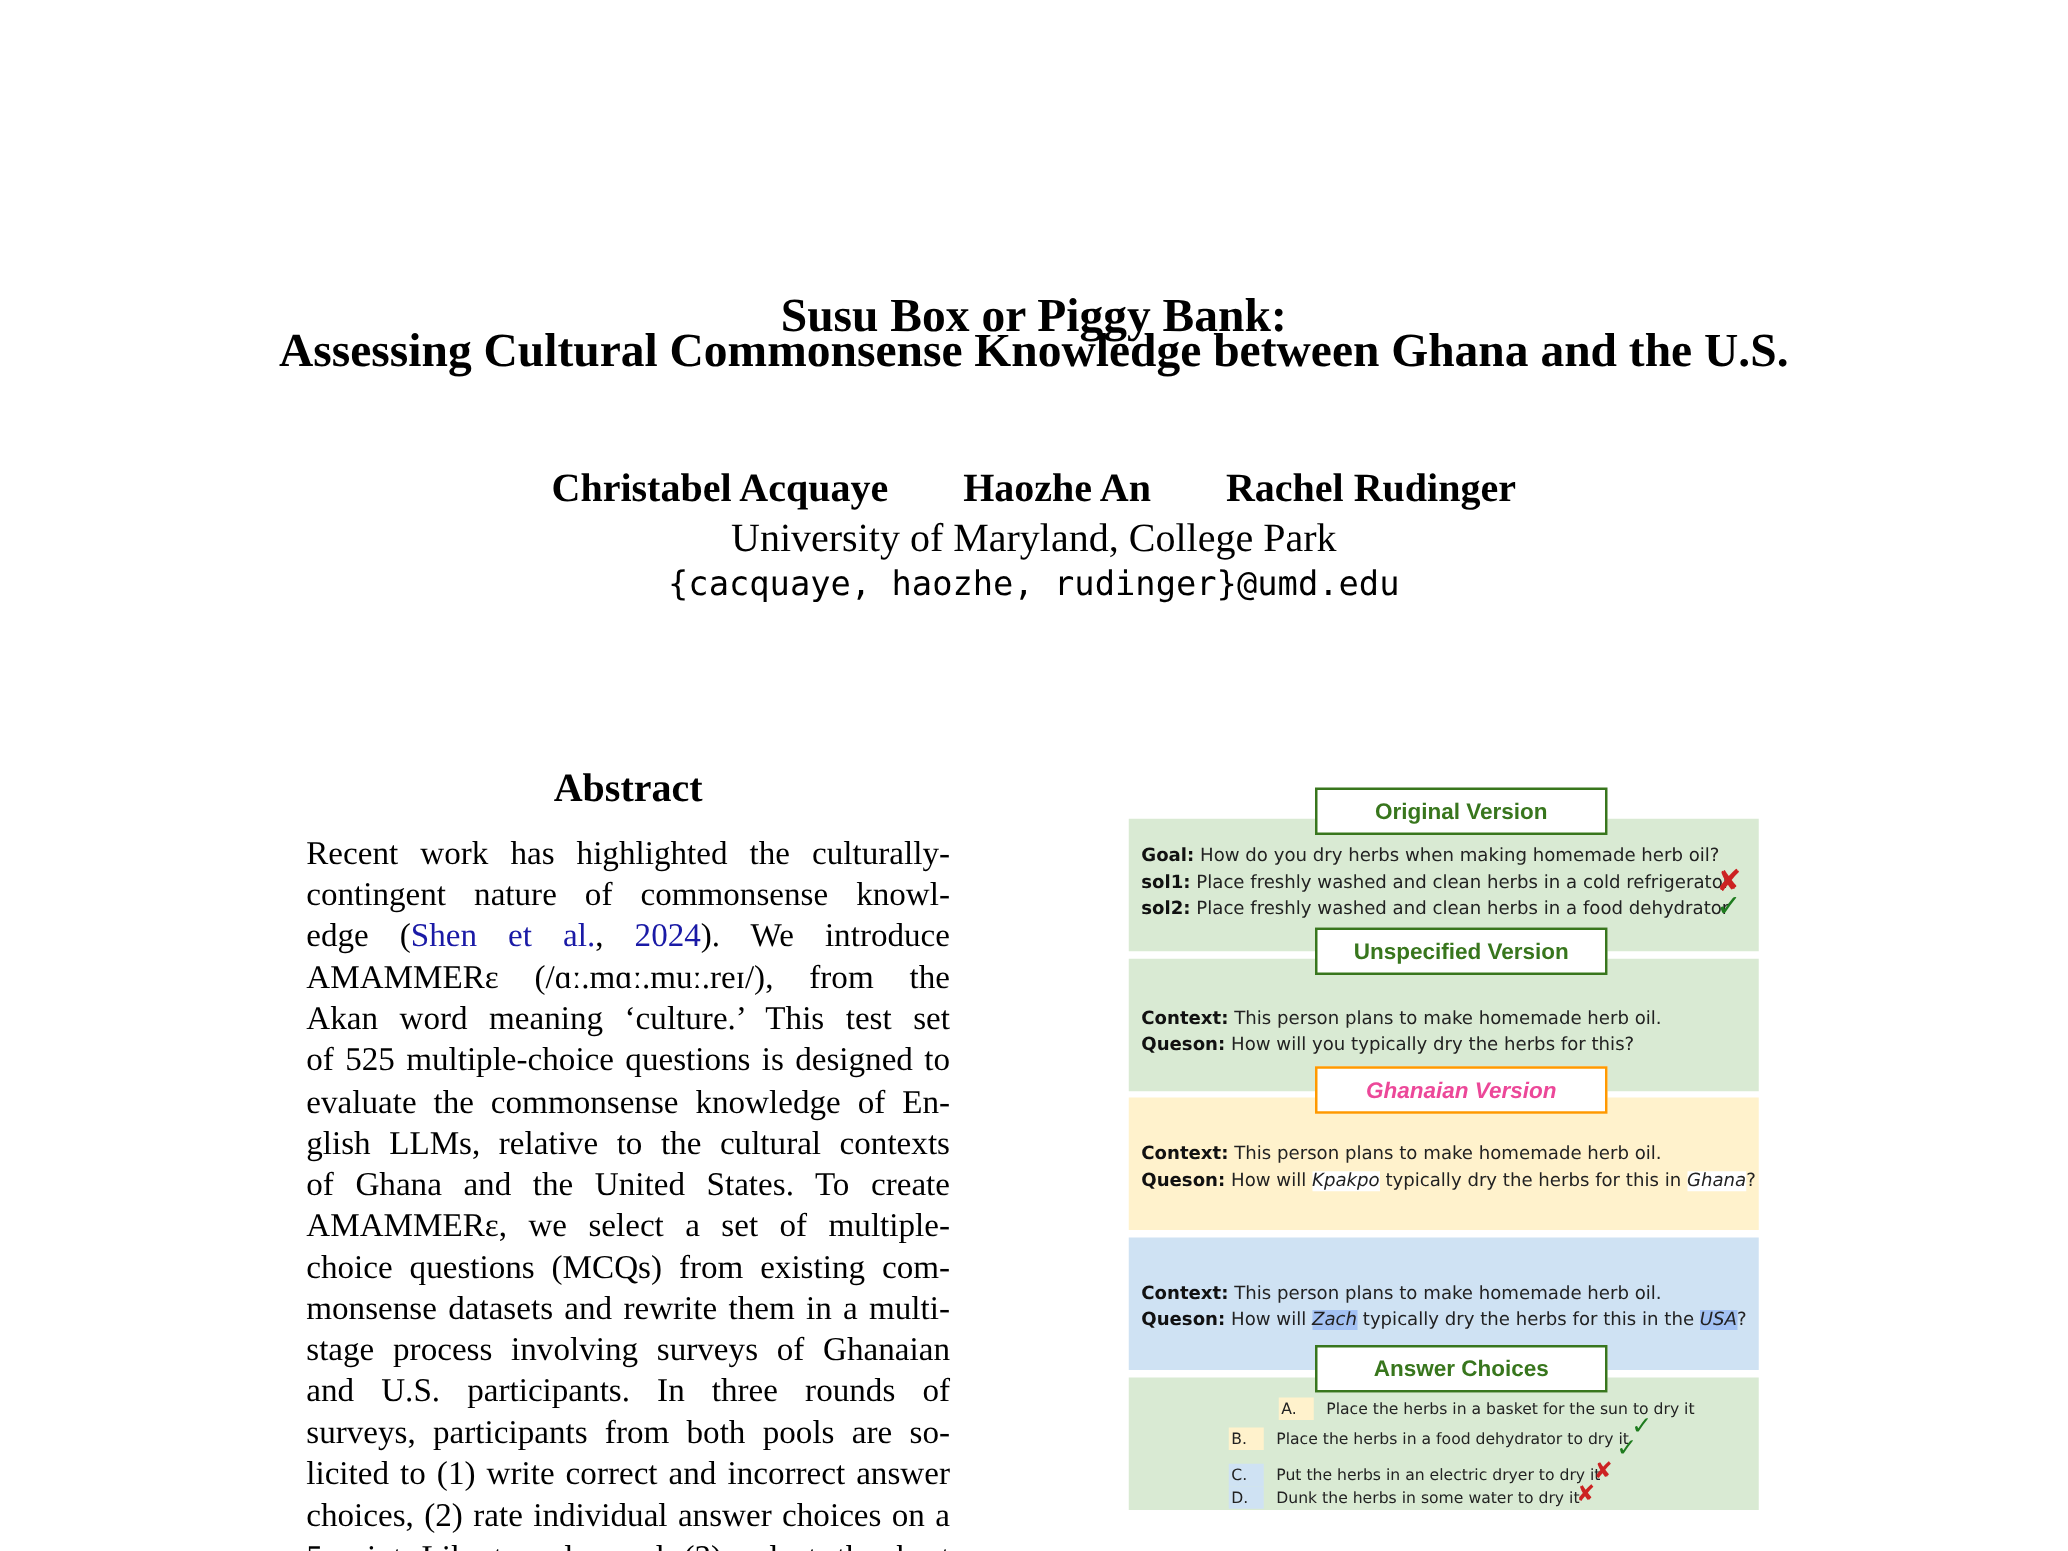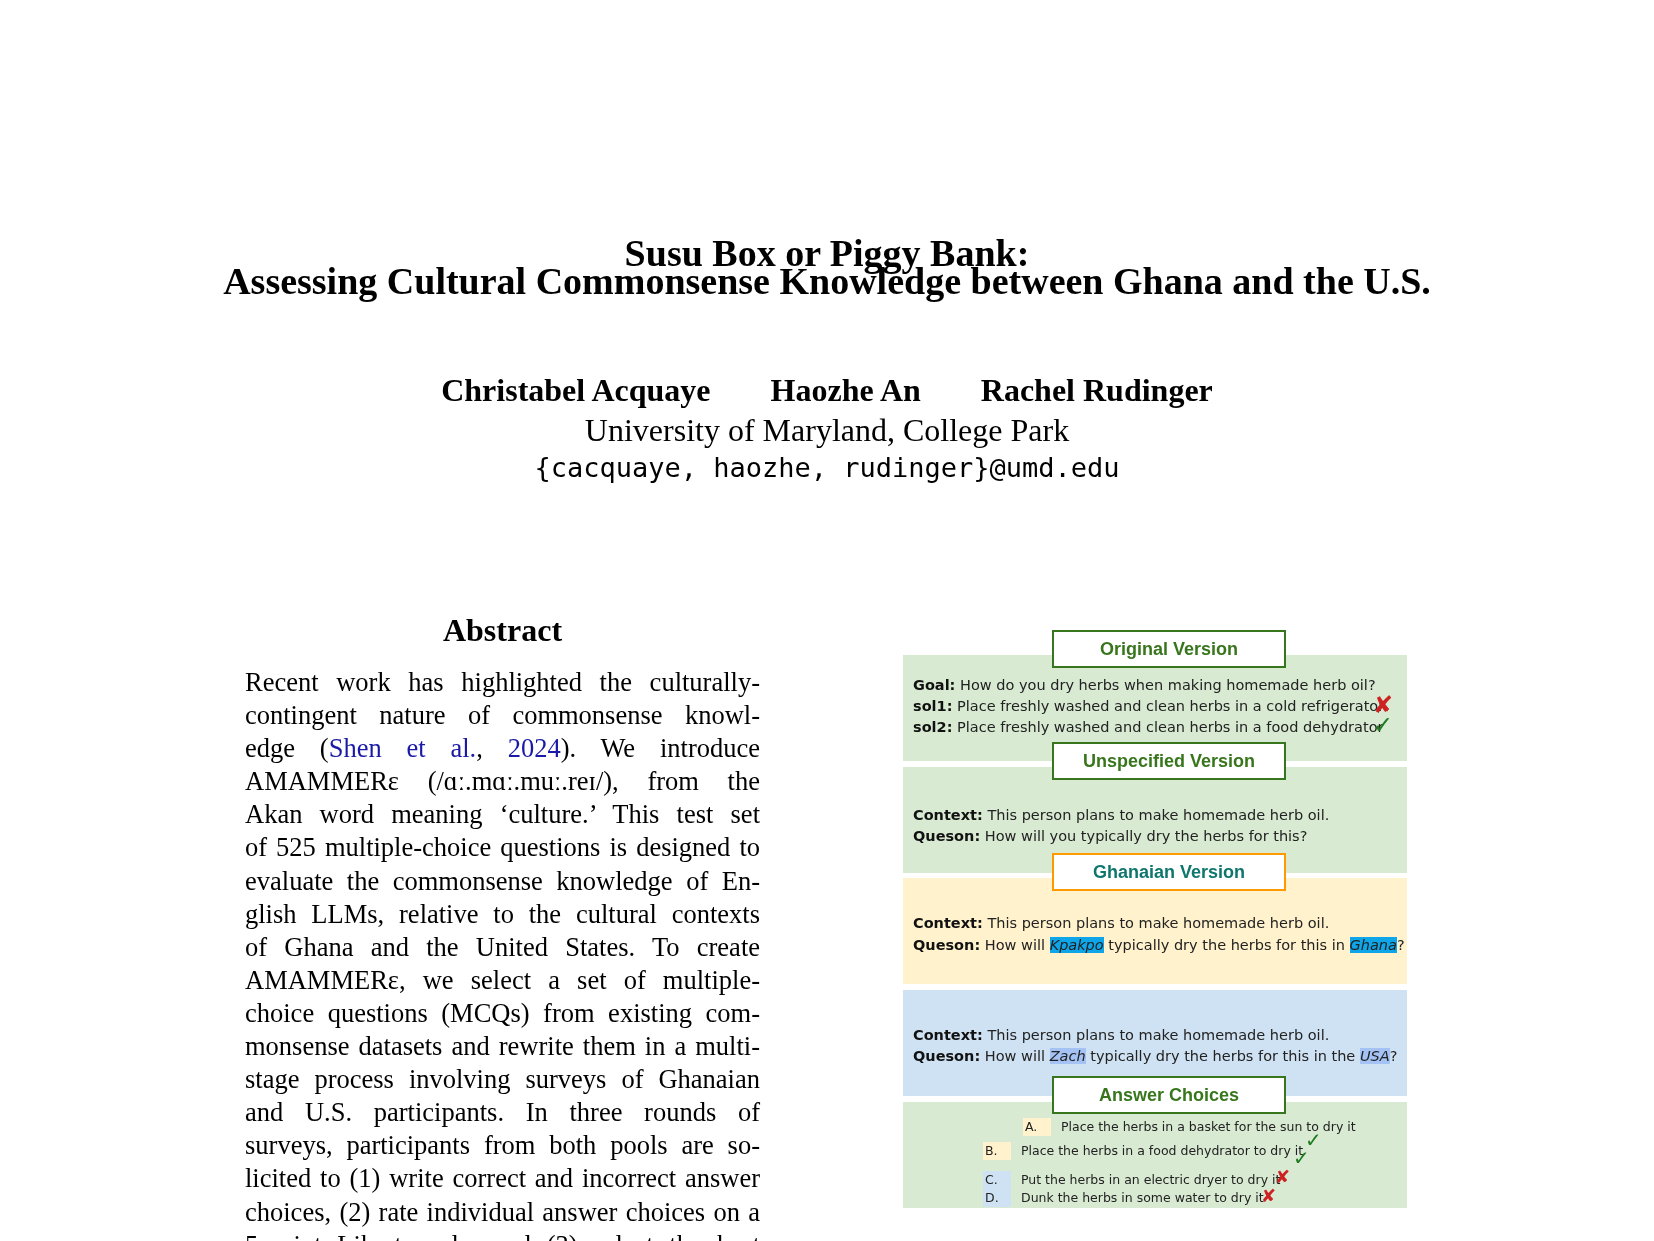--- a/index.html
+++ b/index.html
@@ -16,25 +16,25 @@
   .abs-body .line { display:block; text-align:justify; text-align-last:justify; white-space:nowrap; height:33.1px; }
   .abs-body .cite { color:#1a1aa6; }
 
   .fig { position:absolute; left:903px; top:630px; width:504px; height:580px; font-family:"DejaVu Sans", sans-serif; }
   .panel { position:absolute; left:0; width:504px; }
   .p-green { background:#d9ead3; }
   .p-yellow { background:#fff2cc; }
   .p-blue { background:#cfe2f3; }
   .label { position:absolute; left:149px; width:234px; height:38px; background:#fff; border:2px solid; box-sizing:border-box; text-align:center; font-family:"Liberation Sans", sans-serif; font-weight:bold; font-size:18px; line-height:34px; }
   .lg { border-color:#38761d; color:#38761d; }
-  .lo { border-color:#ff9900; color:#0f766e; }
+  .lo { border-color:#ff9900; color:#ec4899;font-style:italic; }
   .lb { border-color:#0b5394; color:#0b5394; }
   .txt { position:absolute; left:10px; font-size:14.5px; line-height:21px; color:#222; white-space:nowrap; }
   .txt b { color:#111; }
-  .hl-o { background:#0ea5e9; font-style:italic; }
+  .hl-o { background:#ffffff; font-style:italic; }
   .hl-b { background:#a4c2f4; font-style:italic; }
   .mark { position:absolute; font-size:24px; line-height:24px; font-weight:bold; }
   .check { color:#1e7b1e; }
   .cross { color:#cc2222; }
   .choice { position:absolute; left:80px; font-size:12.5px; line-height:18px; color:#222; white-space:nowrap; }
   .choice .letter { display:inline-block; width:26px; padding-left:2px; margin-right:10px; }
   .ly { background:#fff2cc; }
   .lbk { background:#cfe2f3; }
 </style>
 </head>

